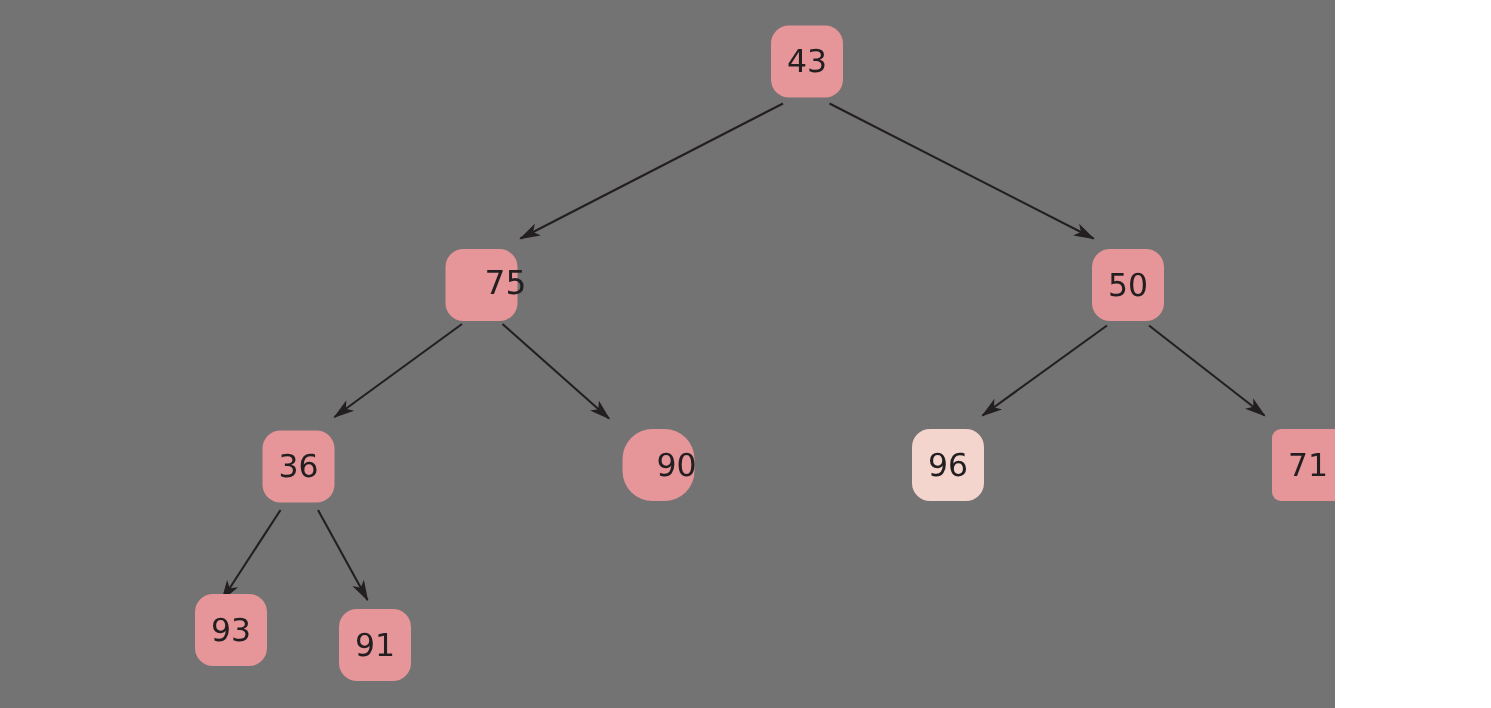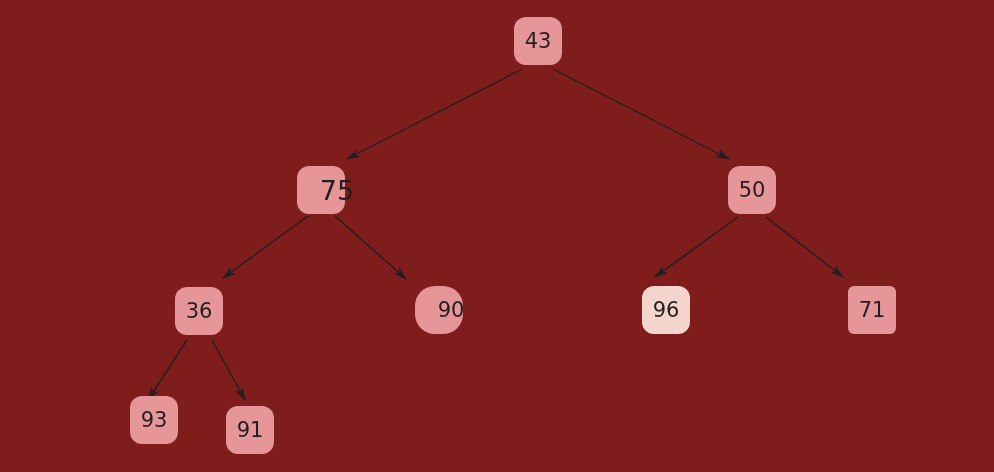--- a/index.html
+++ b/index.html
@@ -23,40 +23,40 @@
     display: flex;
     align-items: center;
     justify-content: center;
     line-height: 1;
     user-select: none;
   }
 </style>
 </head>
 <body>
 
-<div id="canvas" style="width: 994px; height: 472px; background: #7f1d1d;">
+<div id="canvas" style="width: 890px; height: 472px; background: #737373;">
   <svg id="edges" xmlns="http://www.w3.org/2000/svg" width="994" height="472">
       <defs>
         <marker id="arrowhead" markerUnits="userSpaceOnUse" markerWidth="15" markerHeight="10" refX="13" refY="5" orient="auto">
           <path d="M0,0.6 L14,5 L0,9.4 L3.6,5 Z" fill="#231f20"></path>
         </marker>
       </defs>
       <line x1="522" y1="69" x2="347" y2="159" stroke="#231f20" stroke-width="1.4" marker-end="url(#arrowhead)"></line>
       <line x1="553" y1="69" x2="729" y2="159" stroke="#231f20" stroke-width="1.4" marker-end="url(#arrowhead)"></line>
       <line x1="308" y1="216" x2="223" y2="278" stroke="#231f20" stroke-width="1.4" marker-end="url(#arrowhead)"></line>
       <line x1="335" y1="216" x2="406" y2="279" stroke="#231f20" stroke-width="1.4" marker-end="url(#arrowhead)"></line>
       <line x1="738" y1="217" x2="655" y2="277" stroke="#231f20" stroke-width="1.4" marker-end="url(#arrowhead)"></line>
       <line x1="766" y1="217" x2="843" y2="277" stroke="#231f20" stroke-width="1.4" marker-end="url(#arrowhead)"></line>
       <line x1="187" y1="340" x2="148" y2="400" stroke="#231f20" stroke-width="1.4" marker-end="url(#arrowhead)"></line>
       <line x1="212" y1="340" x2="245" y2="400" stroke="#231f20" stroke-width="1.4" marker-end="url(#arrowhead)"></line>
     </svg>
   <div id="nodes">
       <div class="tree-node" style="width: 48px; height: 48px; left: 514px; top: 17px; border-radius: 12px; background: rgb(230, 149, 153); color: rgb(35, 31, 32); font-size: 21px;">43</div>
-      <div class="tree-node" style="width: 48px; height: 48px; left: 297px; top: 166px; border-radius: 12px; background: rgb(230, 149, 153); color: rgb(35, 31, 32); font-size: 27px; padding-left: 32px;">75</div>
+      <div class="tree-node" style="width: 48px; height: 48px; left: 297px; top: 166px; border-radius: 12px; background: rgb(230, 149, 153); color: rgb(35, 31, 32); font-size: 22px; padding-left: 32px;">75</div>
       <div class="tree-node" style="width: 48px; height: 48px; left: 728px; top: 166px; border-radius: 12px; background: rgb(230, 149, 153); color: rgb(35, 31, 32); font-size: 21px;">50</div>
       <div class="tree-node" style="width: 48px; height: 48px; left: 175px; top: 287px; border-radius: 12px; background: rgb(230, 149, 153); color: rgb(35, 31, 32); font-size: 21px;">36</div>
       <div class="tree-node" style="width: 48px; height: 48px; left: 415px; top: 286px; border-radius: 20px; background: rgb(230, 149, 153); color: rgb(35, 31, 32); font-size: 21px; padding-left: 24px;">90</div>
-      <div class="tree-node" style="width: 48px; height: 48px; left: 608px; top: 286px; border-radius: 12px; background: rgb(244, 213, 205); color: rgb(35, 31, 32); font-size: 21px; margin-left: 34px;">96</div>
+      <div class="tree-node" style="width: 48px; height: 48px; left: 608px; top: 286px; border-radius: 12px; background: rgb(244, 213, 205); color: rgb(35, 31, 32); font-size: 21px;">96</div>
       <div class="tree-node" style="width: 48px; height: 48px; left: 848px; top: 286px; border-radius: 6px; background: rgb(230, 149, 153); color: rgb(35, 31, 32); font-size: 21px;">71</div>
       <div class="tree-node" style="width: 48px; height: 48px; left: 130px; top: 396px; border-radius: 12px; background: rgb(230, 149, 153); color: rgb(35, 31, 32); font-size: 21px;">93</div>
       <div class="tree-node" style="width: 48px; height: 48px; left: 226px; top: 406px; border-radius: 12px; background: rgb(230, 149, 153); color: rgb(35, 31, 32); font-size: 21px;">91</div>
     </div>
 </div>
 
 </body></html>

